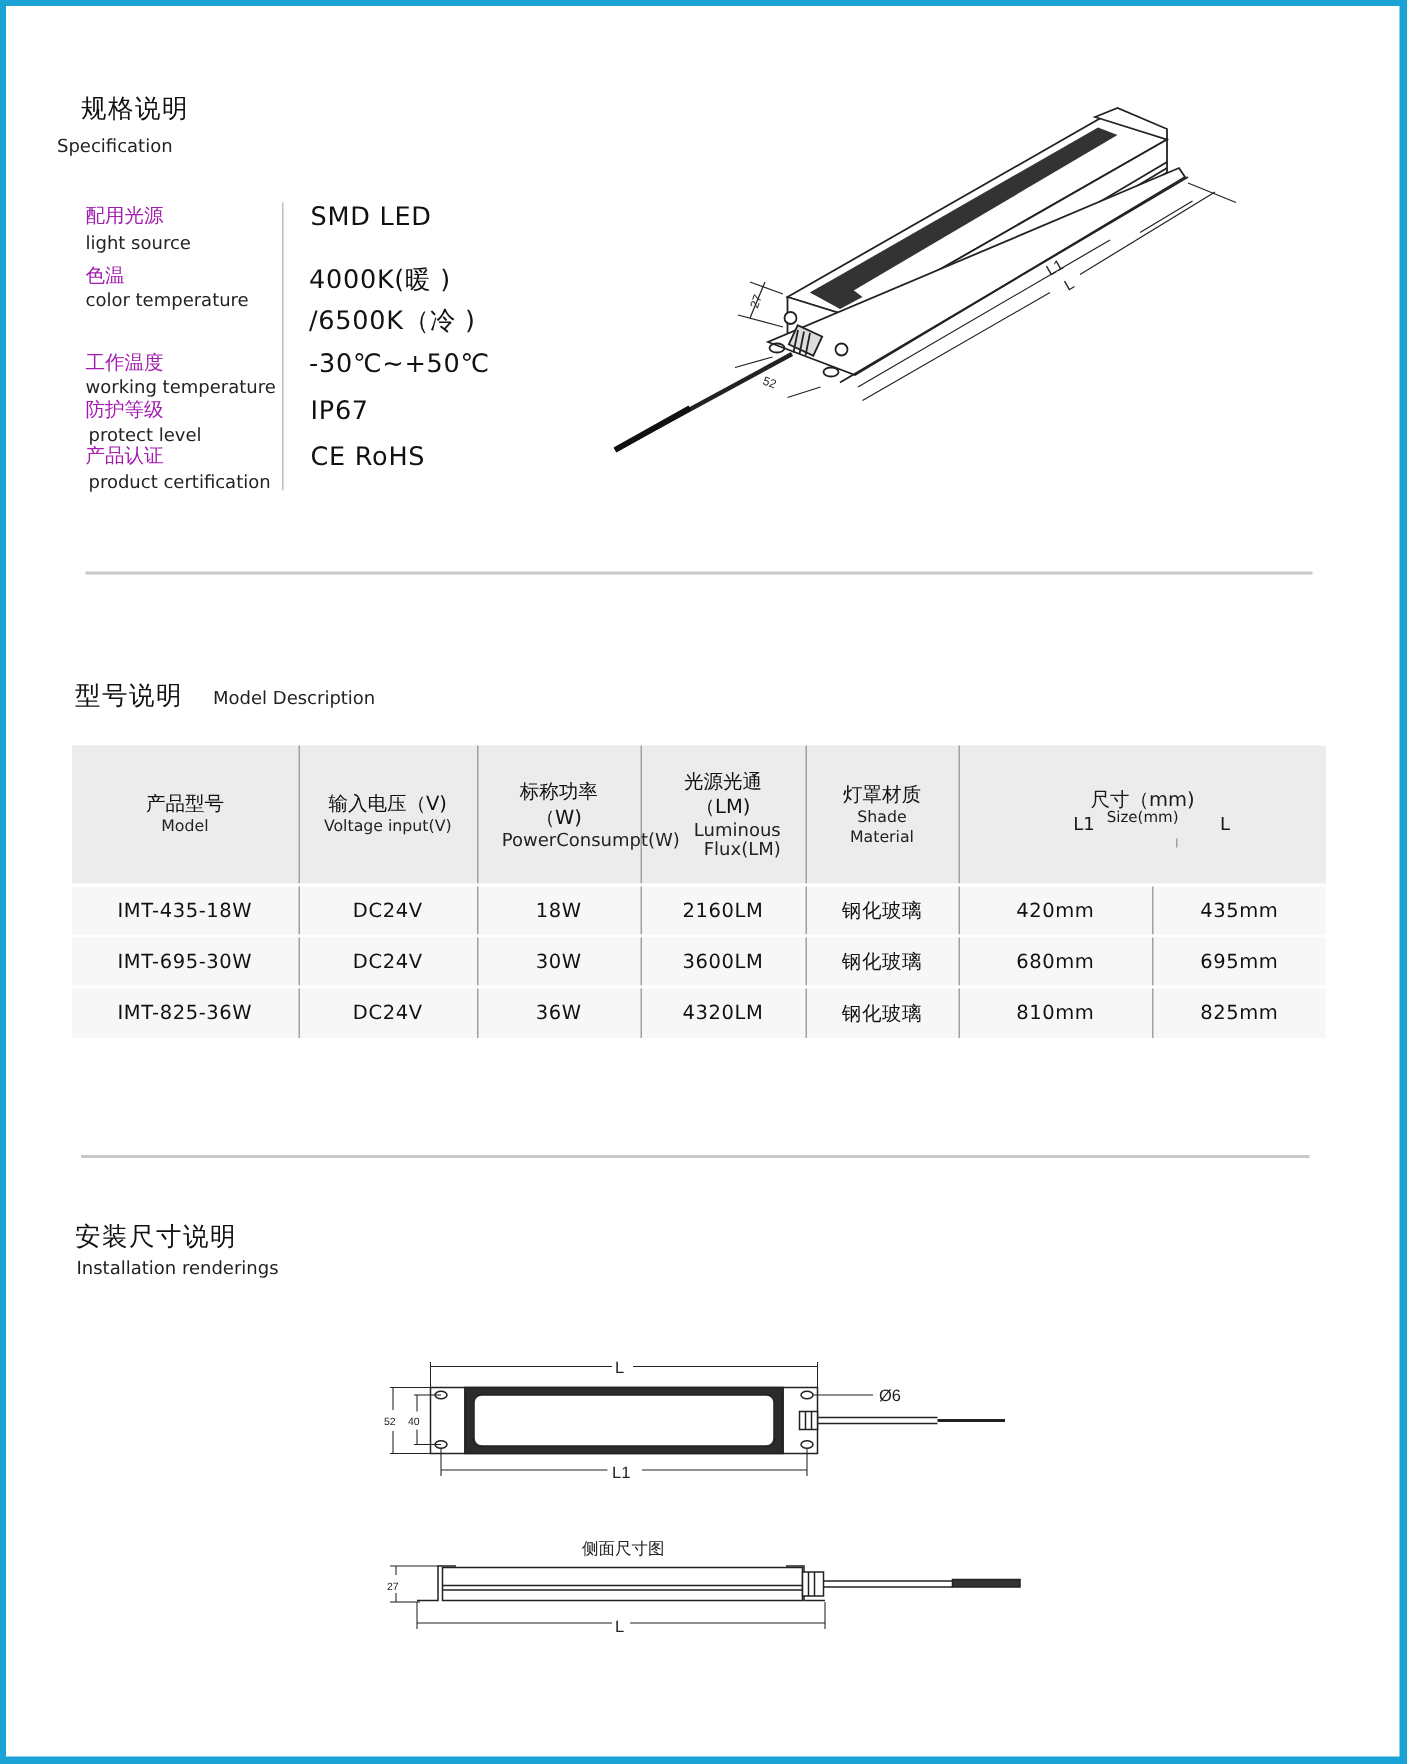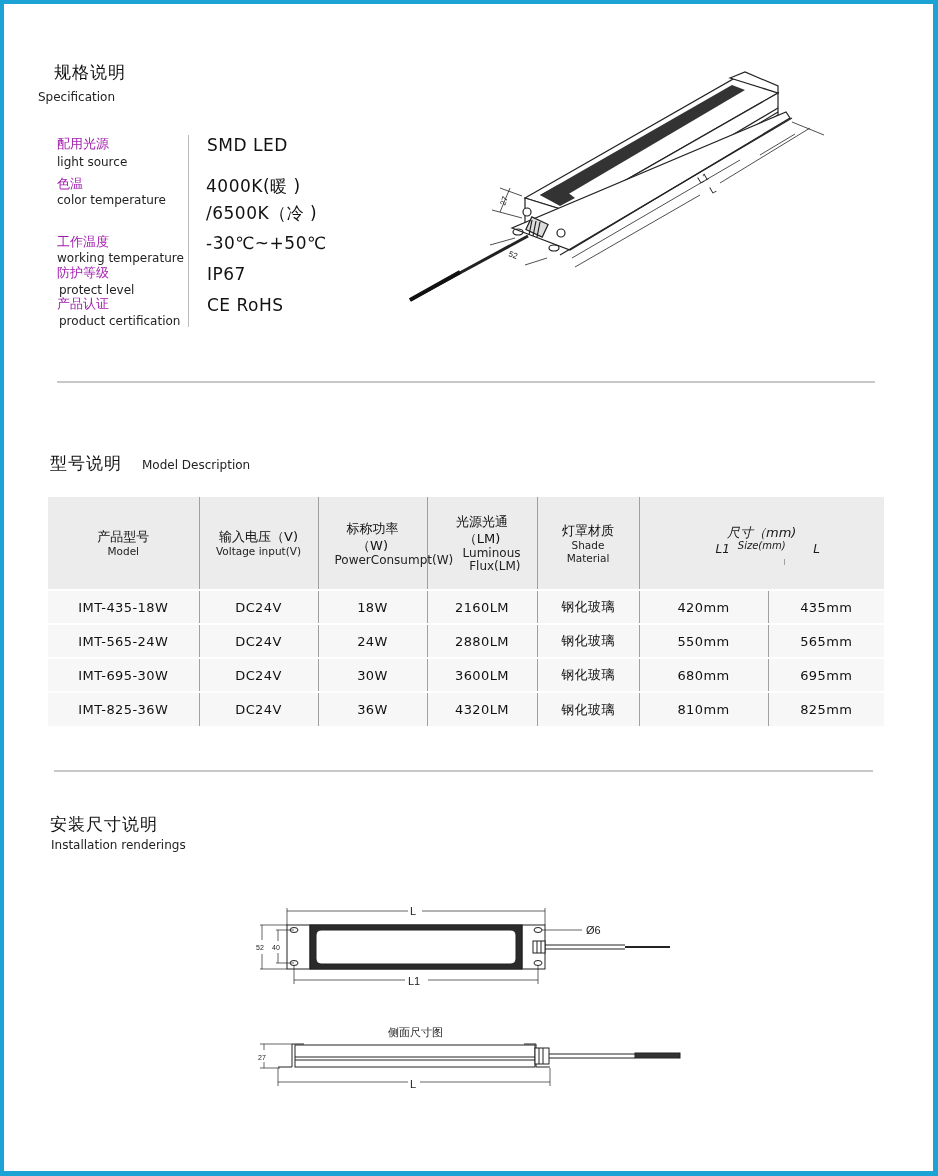--- a/index.html
+++ b/index.html
@@ -18,21 +18,21 @@
   .divider { position: absolute; height: 2px; background: #c8c8c8; }
 
   table.model { position: absolute; left: 48px; top: 497px; width: 836px; border-collapse: collapse; table-layout: fixed; }
   table.model th { background: #ececec; height: 44px; font-weight: normal; vertical-align: middle; text-align: center; border-right: 1px solid #a0a0a0; padding: 16px; }
   table.model td { height: 34px; text-align: center; font-size: 13px; color: #111; border-right: 1px solid #a0a0a0; background: #f7f7f7; border-top: 2px solid #ffffff; letter-spacing: 0.4px; }
   table.model th:last-child, table.model td:last-child { border-right: none; }
   table.model tr td.size-l1 { border-right: 1px solid #a0a0a0; }
   .th-cn { display: block; font-size: 13px; color: #111; line-height: 17px; }
   .th-en { display: block; font-size: 10.5px; color: #222; line-height: 13px; }
   .th-en.small { font-size: 12px; text-align: right; }
-  .size-head { position: relative; height: 44px; font-style: italic; }
+  .size-head { position: relative; height: 44px; }
   .size-head .cn { position: absolute; left: 0; right: 0; top: 3px; font-size: 13px; text-align: center; }
   .size-head .en { position: absolute; left: 0; right: 0; top: 19px; font-size: 10px; text-align: center; }
   .size-head .l1 { position: absolute; left: 60px; top: 21px; font-size: 12px; }
   .size-head .l { position: absolute; right: 48px; top: 21px; font-size: 12px; }
   .size-head .split { position: absolute; left: 128px; top: 38px; width: 1px; height: 6px; background: #a0a0a0; }
 
   svg { position: absolute; overflow: visible; }
 </style>
 </head>
 <body>
@@ -168,29 +168,20 @@
     <tr>
       <td>IMT-435-18W</td>
       <td>DC24V</td>
       <td>18W</td>
       <td>2160LM</td>
       <td>钢化玻璃</td>
       <td class="size-l1">420mm</td>
       <td>435mm</td>
     </tr>
     <tr>
-      <td>IMT-565-24W</td>
-      <td>DC24V</td>
-      <td>24W</td>
-      <td>2880LM</td>
-      <td>钢化玻璃</td>
-      <td class="size-l1">550mm</td>
-      <td>565mm</td>
-    </tr>
-    <tr>
       <td>IMT-695-30W</td>
       <td>DC24V</td>
       <td>30W</td>
       <td>3600LM</td>
       <td>钢化玻璃</td>
       <td class="size-l1">680mm</td>
       <td>695mm</td>
     </tr>
     <tr>
       <td>IMT-825-36W</td>

